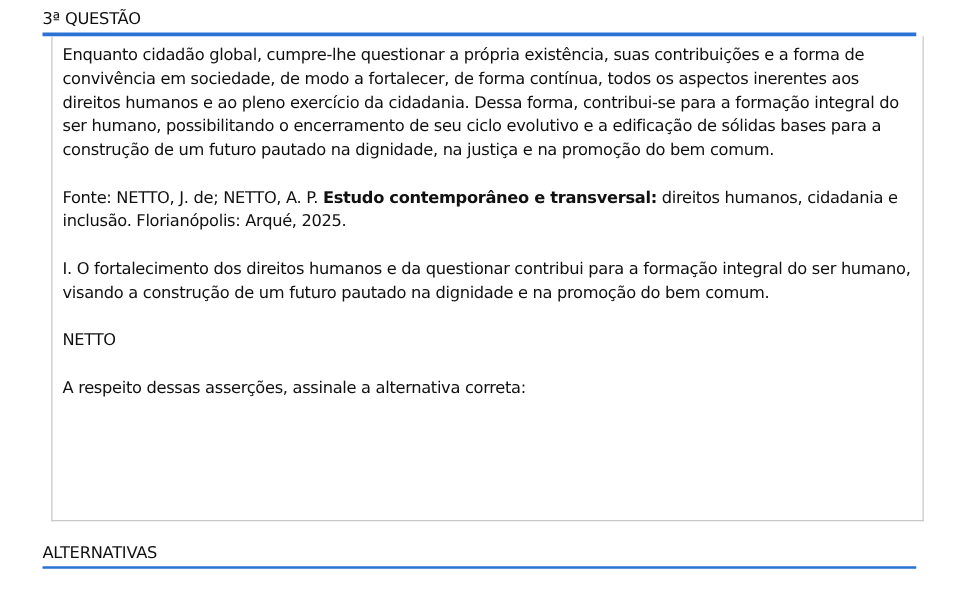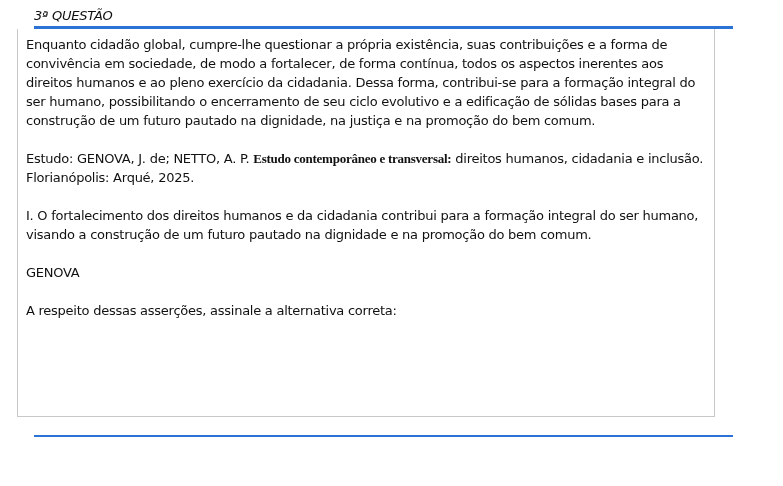--- a/index.html
+++ b/index.html
@@ -26,28 +26,28 @@
     }
     .section-header .label {
       display: block;
       padding-bottom: 2px;
     }
     .section-header .rule {
       display: block;
       height: 2px;
       background: #2a72d4;
     }
-    #question-header { top: 8px; font-style: italic; }
+    #question-header { top: 8px; }
     #question-header .rule { height: 3px; background: #2a72d4; }
     #alternatives-header { top: 435px; }
     #alternatives-header .rule { height: 2px; background: #2a72d4; }
 
     .question-box {
       position: absolute;
-      left: 17px;
+      left: 41px;
       top: 29px;
       width: 698px;
       height: 388px;
       border-left: 1px solid #c8c8c8;
       border-right: 1px solid #c8c8c8;
       border-bottom: 1px solid #c8c8c8;
       box-sizing: border-box;
       padding: 6px 8px 0 8px;
       font-size: 13px;
       line-height: 19px;
@@ -55,40 +55,40 @@
       color: #111111;
     }
     .question-box p {
       margin: 0;
     }
     .question-box p.gap {
       margin-top: 19px;
     }
     .question-box b {
       font-weight: bold;
-      font-family: Liberation Serif, serif;
     }
   </style>
 </head>
 <body>
 
 <div class="section-header" id="question-header">
   <span class="label">3ª QUESTÃO</span>
   <span class="rule"></span>
 </div>
 
 <div class="question-box">
   <p>Enquanto cidadão global, cumpre-lhe questionar a própria existência, suas contribuições e a forma de convivência em sociedade, de modo a fortalecer, de forma contínua, todos os aspectos inerentes aos direitos humanos e ao pleno exercício da cidadania. Dessa forma, contribui-se para a formação integral do ser humano, possibilitando o encerramento de seu ciclo evolutivo e a edificação de sólidas bases para a construção de um futuro pautado na dignidade, na justiça e na promoção do bem comum.</p>
 
-  <p class="gap"><span>Estudo: GENOVA, J. de; NETTO, A. P. </span><b>Estudo contemporâneo e transversal:</b><span> direitos humanos, cidadania e inclusão. Florianópolis: Arqué, 2025.</span></p>
+  <p class="gap"><span>Fonte: NETTO, J. de; NETTO, A. P. </span><b>Estudo contemporâneo e transversal:</b><span> direitos humanos, cidadania e inclusão. Florianópolis: Arqué, 2025.</span></p>
 
 
-  <p class="gap">I. O fortalecimento dos direitos humanos e da cidadania contribui para a formação integral do ser humano, visando a construção de um futuro pautado na dignidade e na promoção do bem comum.</p>
+  <p class="gap">I. O fortalecimento dos direitos humanos e da questionar contribui para a formação integral do ser humano, visando a construção de um futuro pautado na dignidade e na promoção do bem comum.</p>
 
-  <p class="gap">GENOVA</p>
+  <p class="gap">NETTO</p>
 
 
   <p class="gap">A respeito dessas asserções, assinale a alternativa correta:</p>
 </div>
 
 <div class="section-header" id="alternatives-header">
+  <span class="label">ALTERNATIVAS</span>
   <span class="rule"></span>
 </div>
 
 </body></html>

